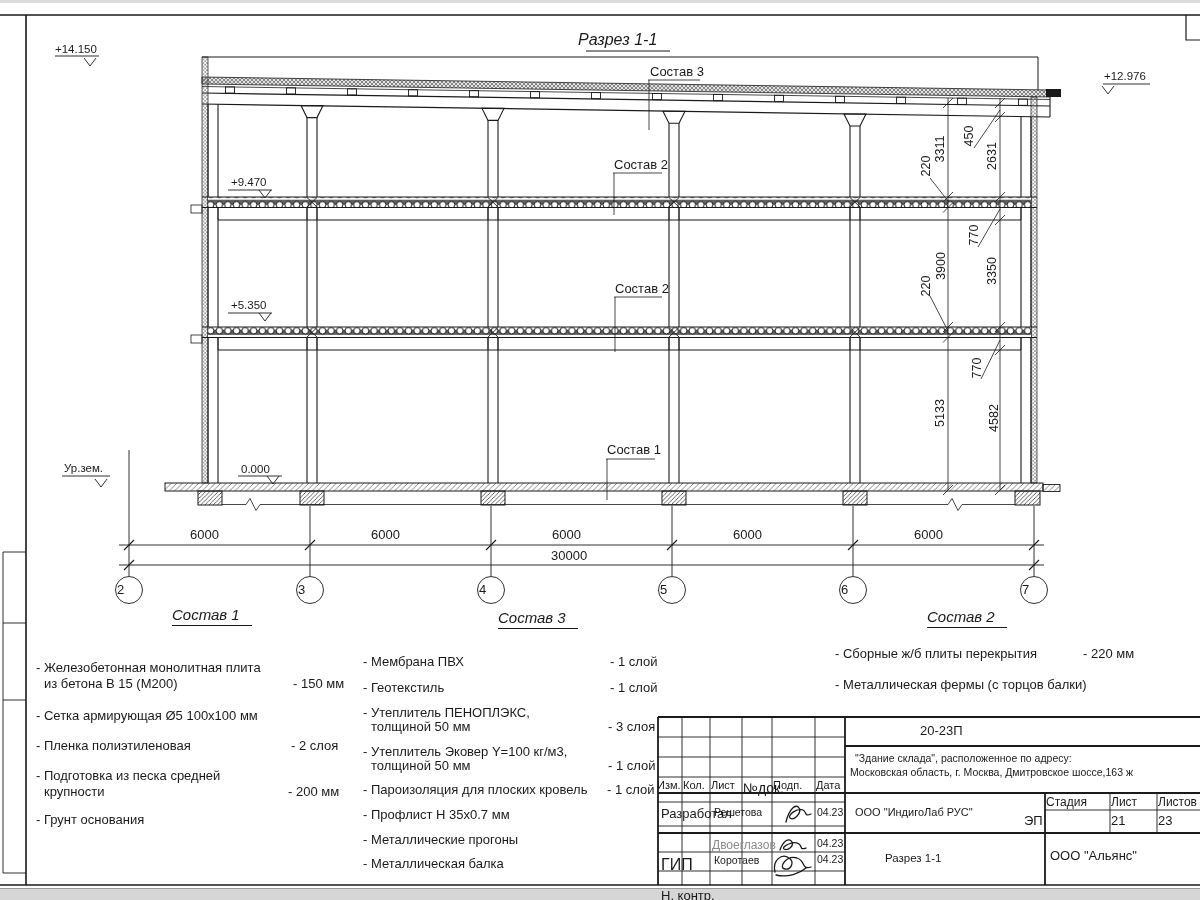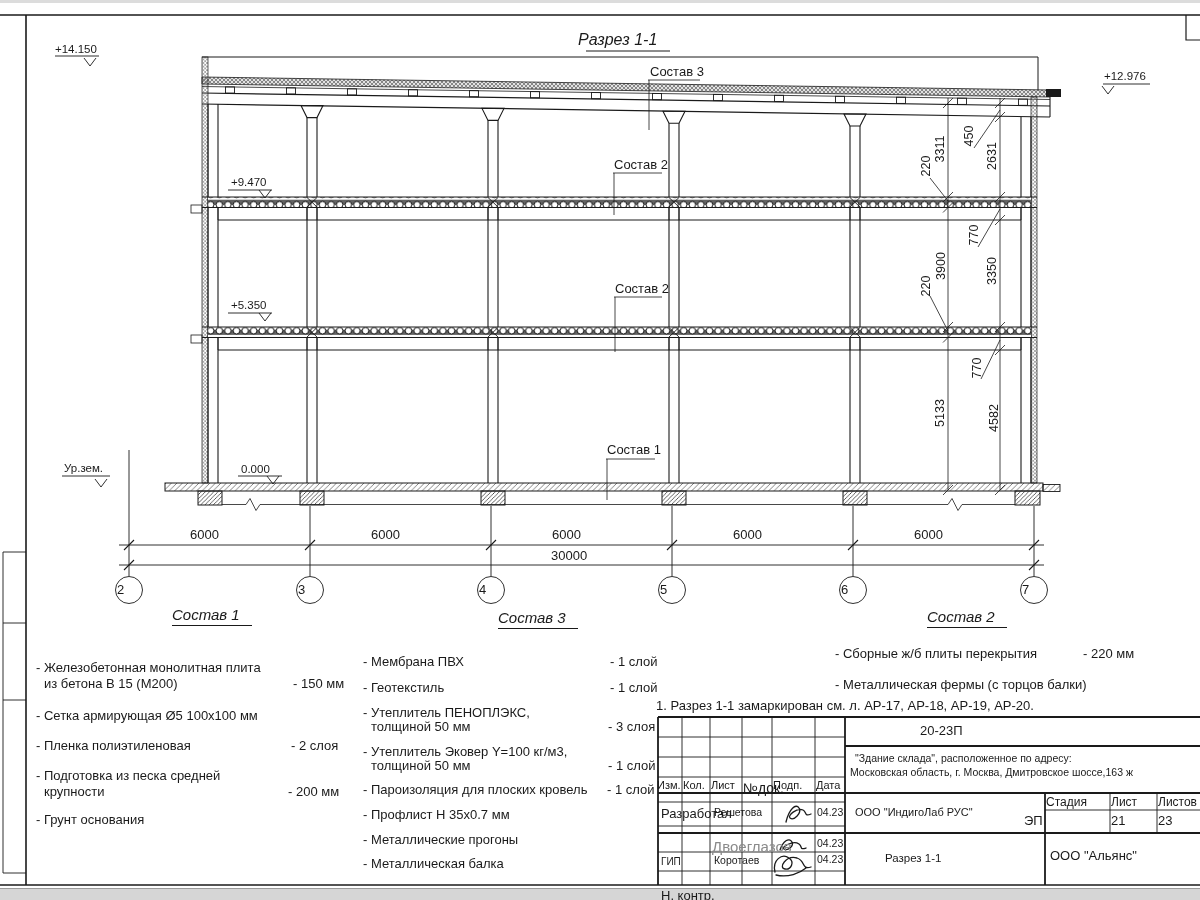--- a/index.html
+++ b/index.html
@@ -315,36 +315,35 @@
 <div class="t" style="left:607px;top:783px">- 1 слой</div>
 <div class="t" style="left:363px;top:808px">- Профлист Н 35х0.7 мм</div>
 <div class="t" style="left:363px;top:833px">- Металлические прогоны</div>
 <div class="t" style="left:363px;top:857px">- Металлическая балка</div>
 
 <div class="t hd c" style="left:927px;top:609px;width:80px">Состав 2</div>
 <div class="t" style="left:835px;top:647px">- Сборные ж/б плиты перекрытия</div>
 <div class="t" style="left:1083px;top:647px">- 220 мм</div>
 <div class="t" style="left:835px;top:678px">- Металлическая фермы (с торцов балки)</div>
 
-<div class="t" style="left:656px;top:699px">1. Разрез 1-1 замаркирован см. л. АР-17, АР-18, АР-19, АР-20.</div>
 
 <div class="t tb c" style="left:657px;top:779px;width:25px;font-size:11px">Изм.</div>
 <div class="t tb c" style="left:683px;top:779px;width:21px;font-size:11px">Кол.</div>
 <div class="t tb c" style="left:711px;top:779px;width:31px;font-size:11px">Лист</div>
 <div class="t tb c" style="left:743px;top:781px;width:36px;font-size:14px">№док.</div>
 <div class="t tb c" style="left:773px;top:779px;width:42px;font-size:11px">Подп.</div>
 <div class="t tb c" style="left:816px;top:779px;width:50px;font-size:11px">Дата</div>
 
 <div class="t tb" style="left:661px;top:807px;font-size:13px">Разработал</div>
 <div class="t tb" style="left:714px;top:807px">Решетова</div>
 <div class="t tb c" style="left:817px;top:807px;width:27px">04.23</div>
 <div class="t tb" style="left:661px;top:889px;font-size:13px">Н. контр.</div>
-<div class="t tb gray" style="left:712px;top:839px;font-size:15px">Двоеглазов</div>
+<div class="t tb gray" style="left:712px;top:839px;font-size:12px">Двоеглазов</div>
 <div class="t tb c" style="left:817px;top:838px;width:27px">04.23</div>
-<div class="t tb" style="left:661px;top:856px;font-size:10px">ГИП</div>
+<div class="t tb" style="left:661px;top:856px;font-size:16px">ГИП</div>
 <div class="t tb" style="left:714px;top:855px">Коротаев</div>
 <div class="t tb c" style="left:817px;top:854px;width:27px">04.23</div>
 
 <div class="t c" style="left:920px;top:724px;width:200px;font-size:13px">20-23П</div>
 <div class="t c" style="left:855px;top:753px;width:330px;font-size:10.5px">"Здание склада", расположенное по адресу:</div>
 <div class="t c" style="left:850px;top:767px;width:340px;font-size:10.5px">Московская область, г. Москва, Дмитровское шоссе,163 ж</div>
 <div class="t c" style="left:855px;top:806px;width:180px;font-size:11px">ООО "ИндигоЛаб РУС"</div>
 
 <div class="t c" style="left:1046px;top:796px;width:62px;font-size:12px">Стадия</div>
 <div class="t c" style="left:1111px;top:796px;width:44px;font-size:12px">Лист</div>

